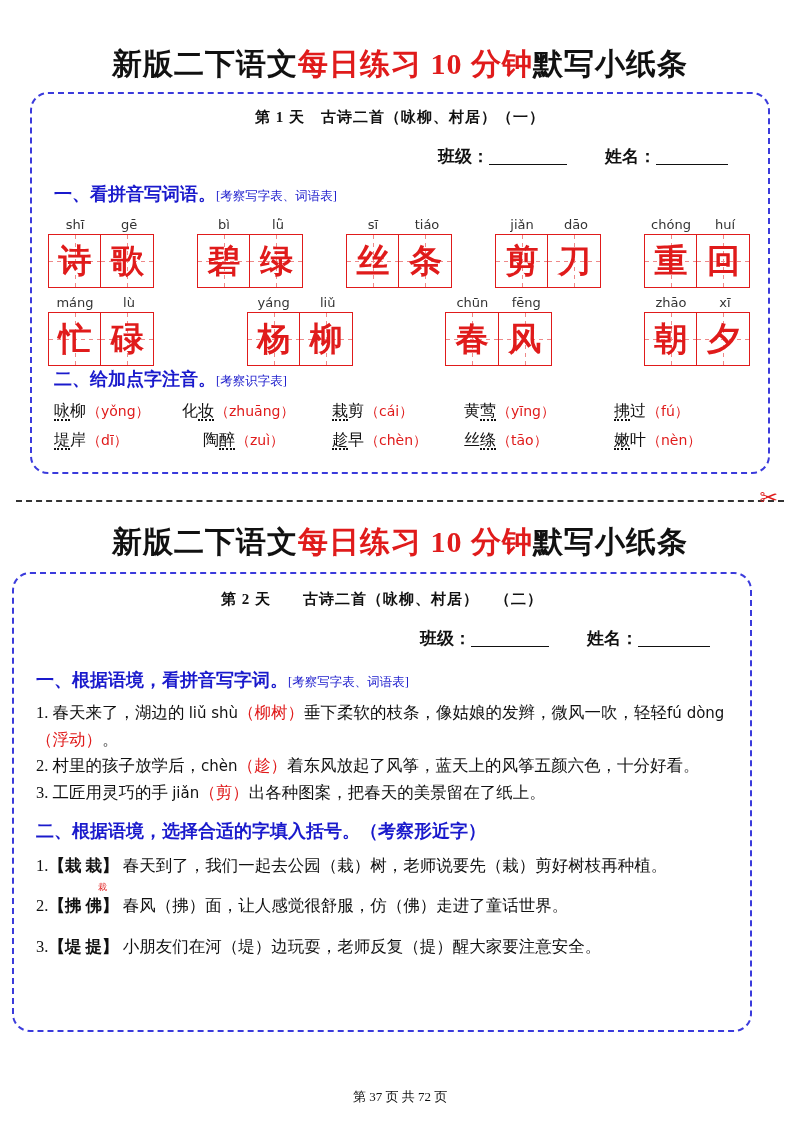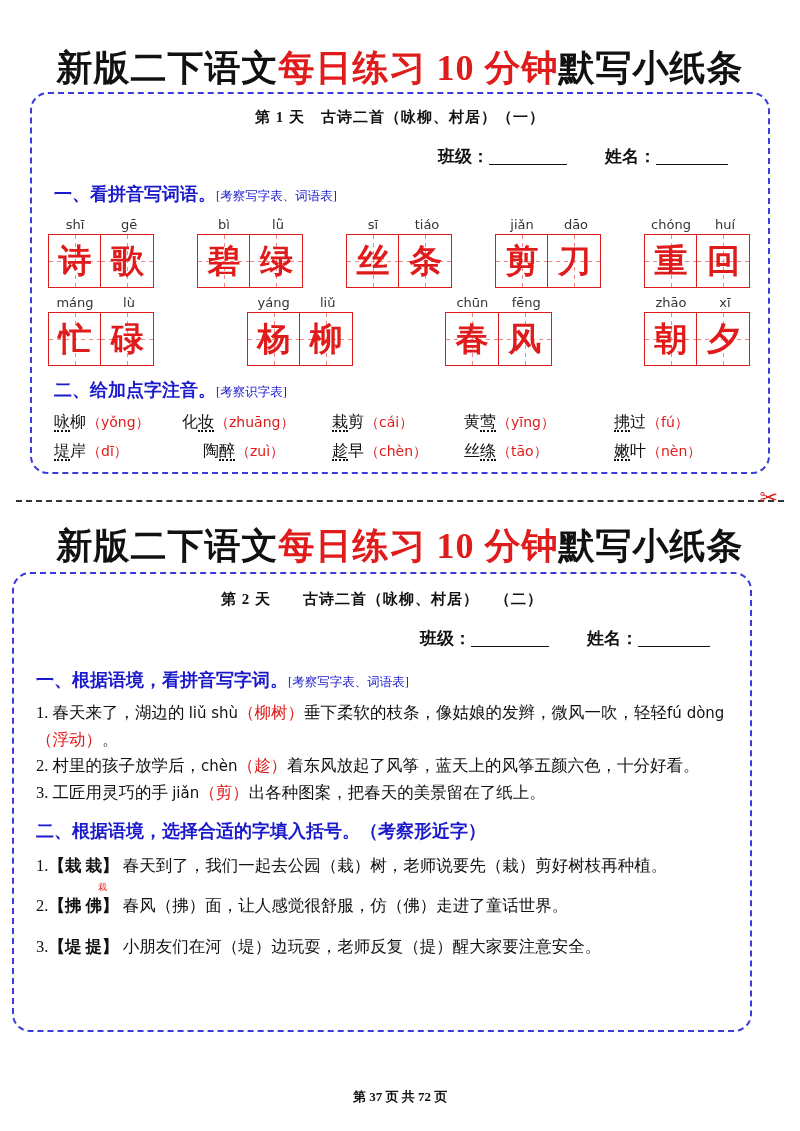--- a/index.html
+++ b/index.html
@@ -14,21 +14,21 @@
   .page { position: relative; width: 800px; height: 1131px; padding: 0; }
 
   
   .banner {
     text-align: center;
     font-family: "Liberation Serif", serif;
     font-weight: bold;
     white-space: nowrap;
     letter-spacing: 1px;
   }
-  .banner .seg { font-size: 36px; }
+  .banner .seg { font-size: 30px; }
   .banner .black { color: #111; }
   .banner .red { color: #e01b1b; }
 
   
   .dbox {
     border: 2.5px dashed #3b3bdc;
     border-radius: 18px;
     position: relative;
   }
 
@@ -156,21 +156,21 @@
     font-size: 22px;
     color: #e01b1b;
   }
 
   
   .footer {
     position: absolute;
     left: 0; right: 0;
     text-align: center;
     font-size: 13px;
-    font-weight: bold;
+    font-weight: normal;
     color: #111;
   }
   .wm {
     position: absolute;
     right: 14px;
     text-align: left;
     color: #fff;
   }
   .wm .wm1 { font-size: 31px; font-weight: bold; letter-spacing: 2px; }
   .wm .wm2 { font-size: 19px; letter-spacing: 1px; font-family: "DejaVu Sans", sans-serif; }
@@ -327,21 +327,21 @@
             <div class="tz">
               <span>朝</span>
             </div>
             <div class="tz">
               <span>夕</span>
             </div>
           </div>
         </div>
       </div>
 
-    <div class="sechead" style="margin-top:12px; margin-left:22px;">
+    <div class="sechead" style="margin-top:1px; margin-left:22px;">
       <span>二、给加点字注音。</span>
       <span class="note">[考察识字表]</span>
     </div>
 
     <div class="annorow" id="anno-row-1" style="margin-top:10px;">
         <div class="item" style="width: 128px;">
           <span class="word"><span class="dot">咏</span><span>柳</span></span>
           <span class="pinyin">（yǒng）</span>
         </div>
         <div class="item" style="width: 150px;">

